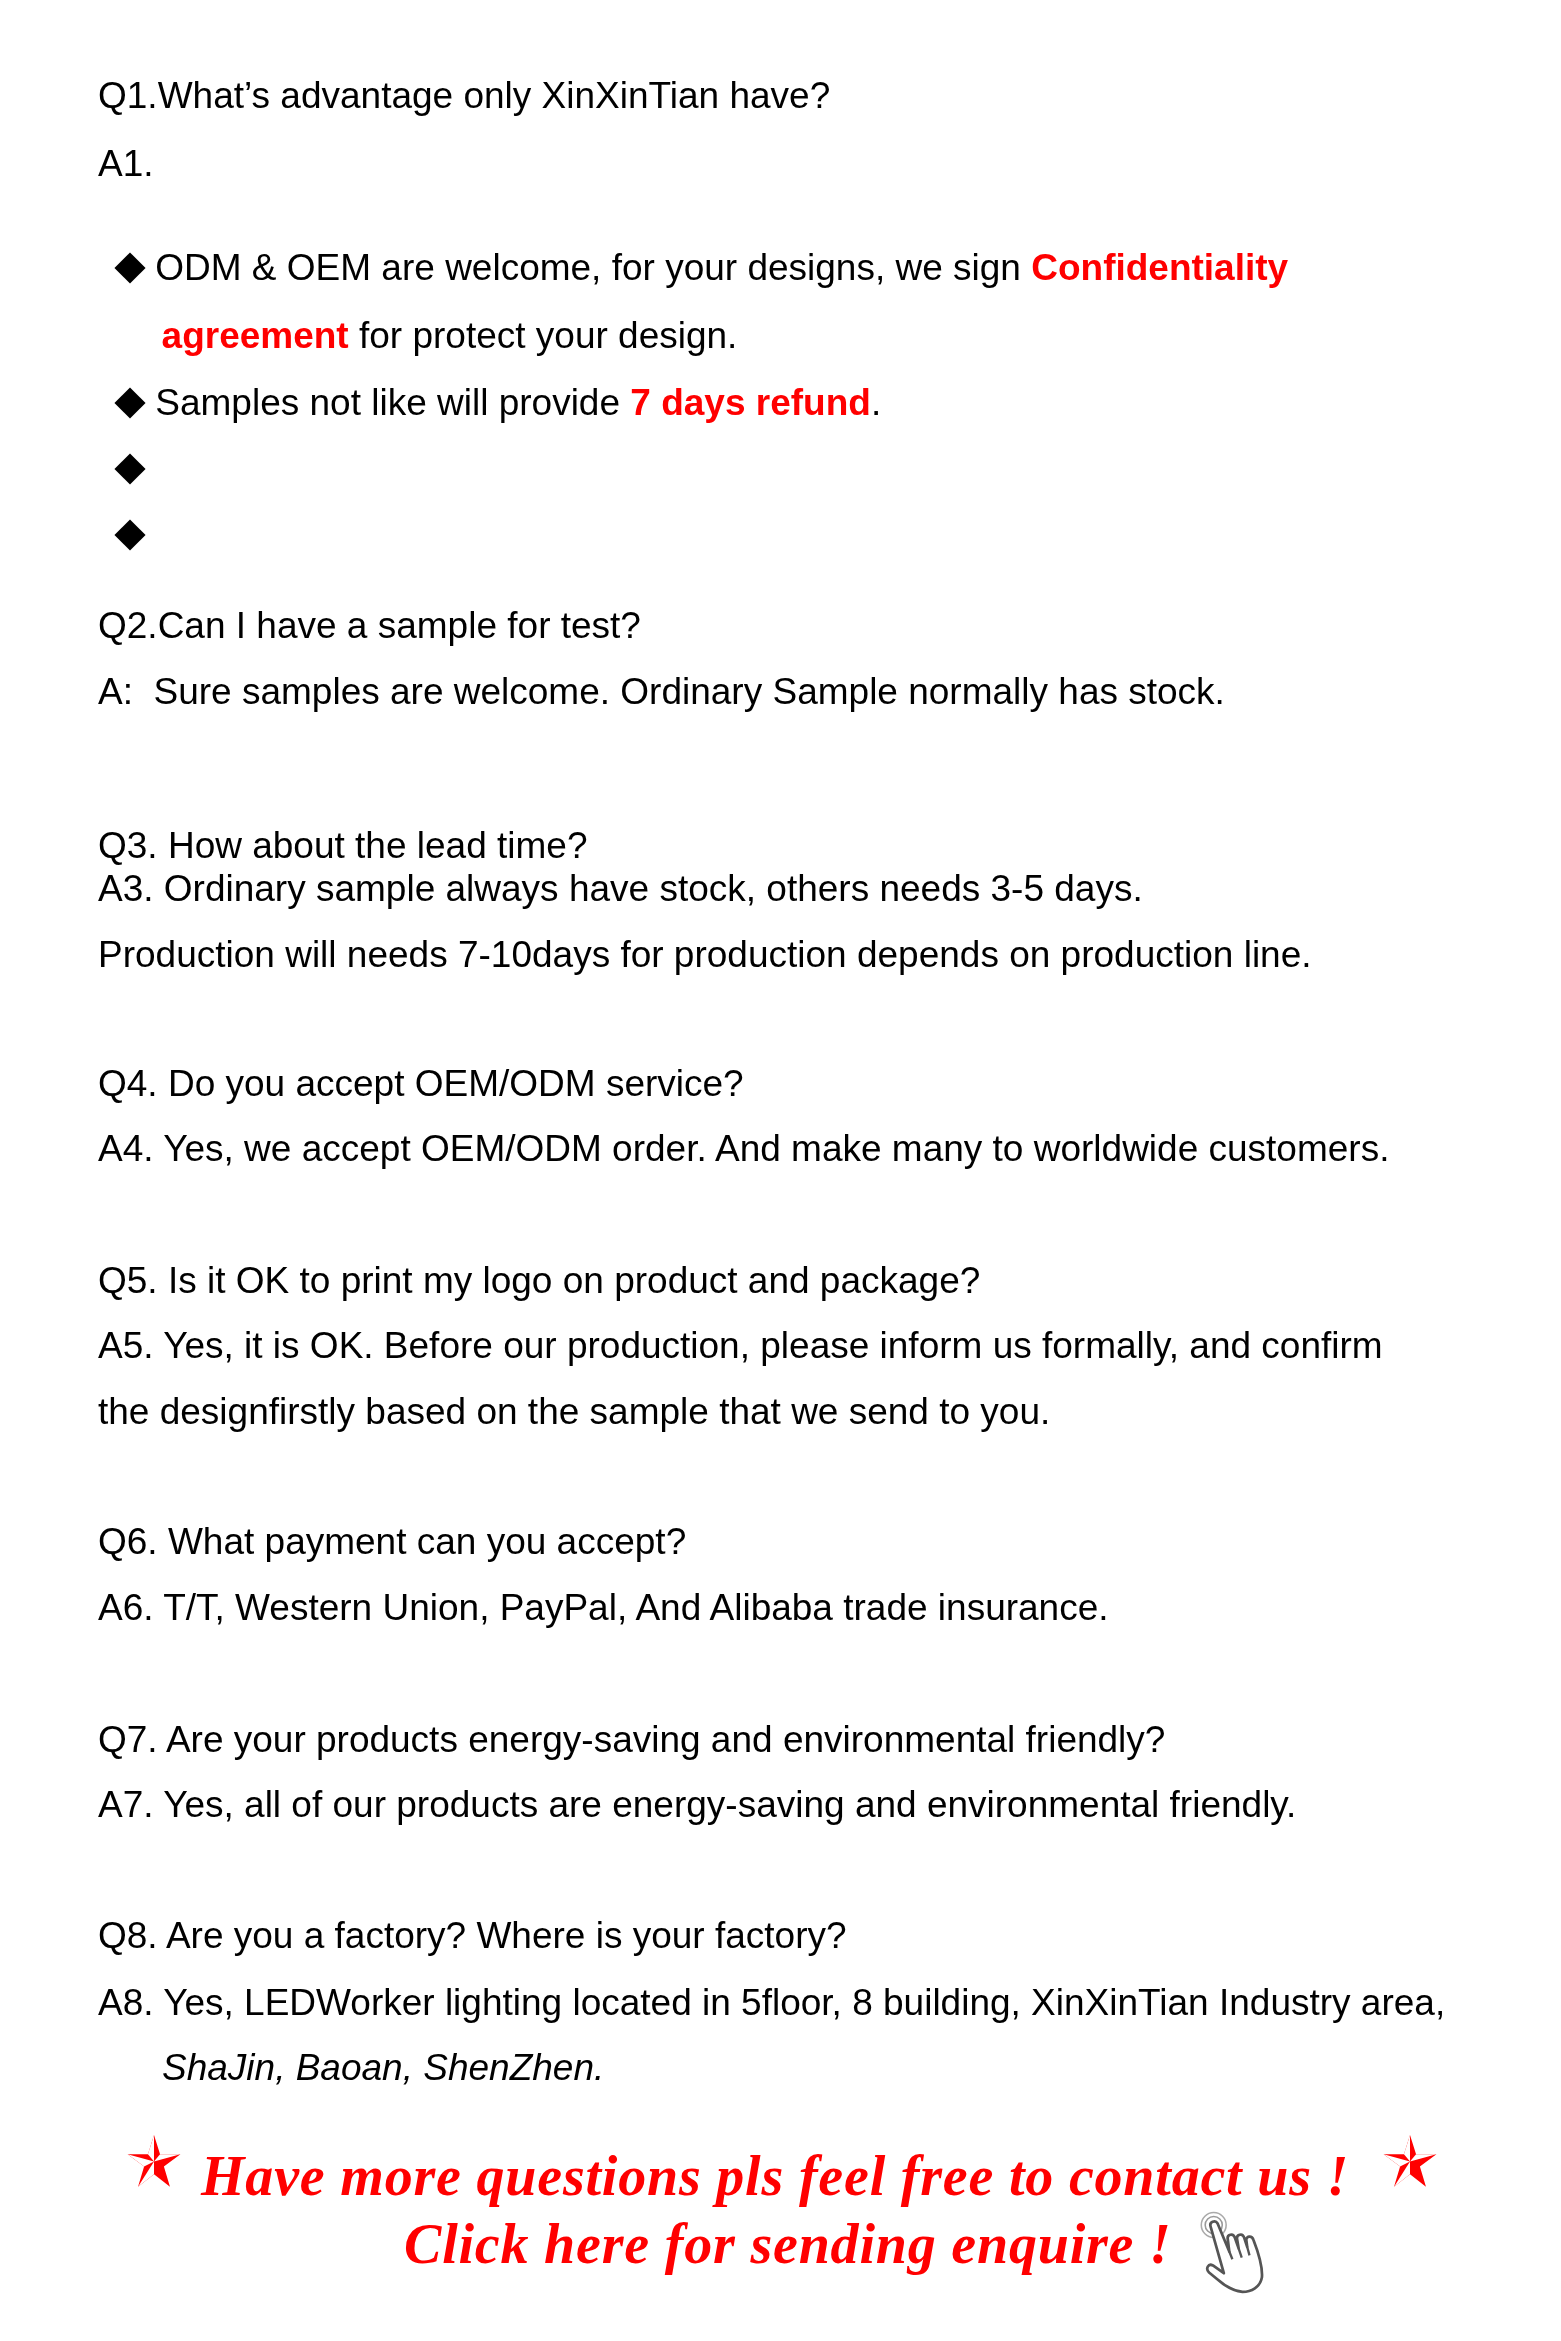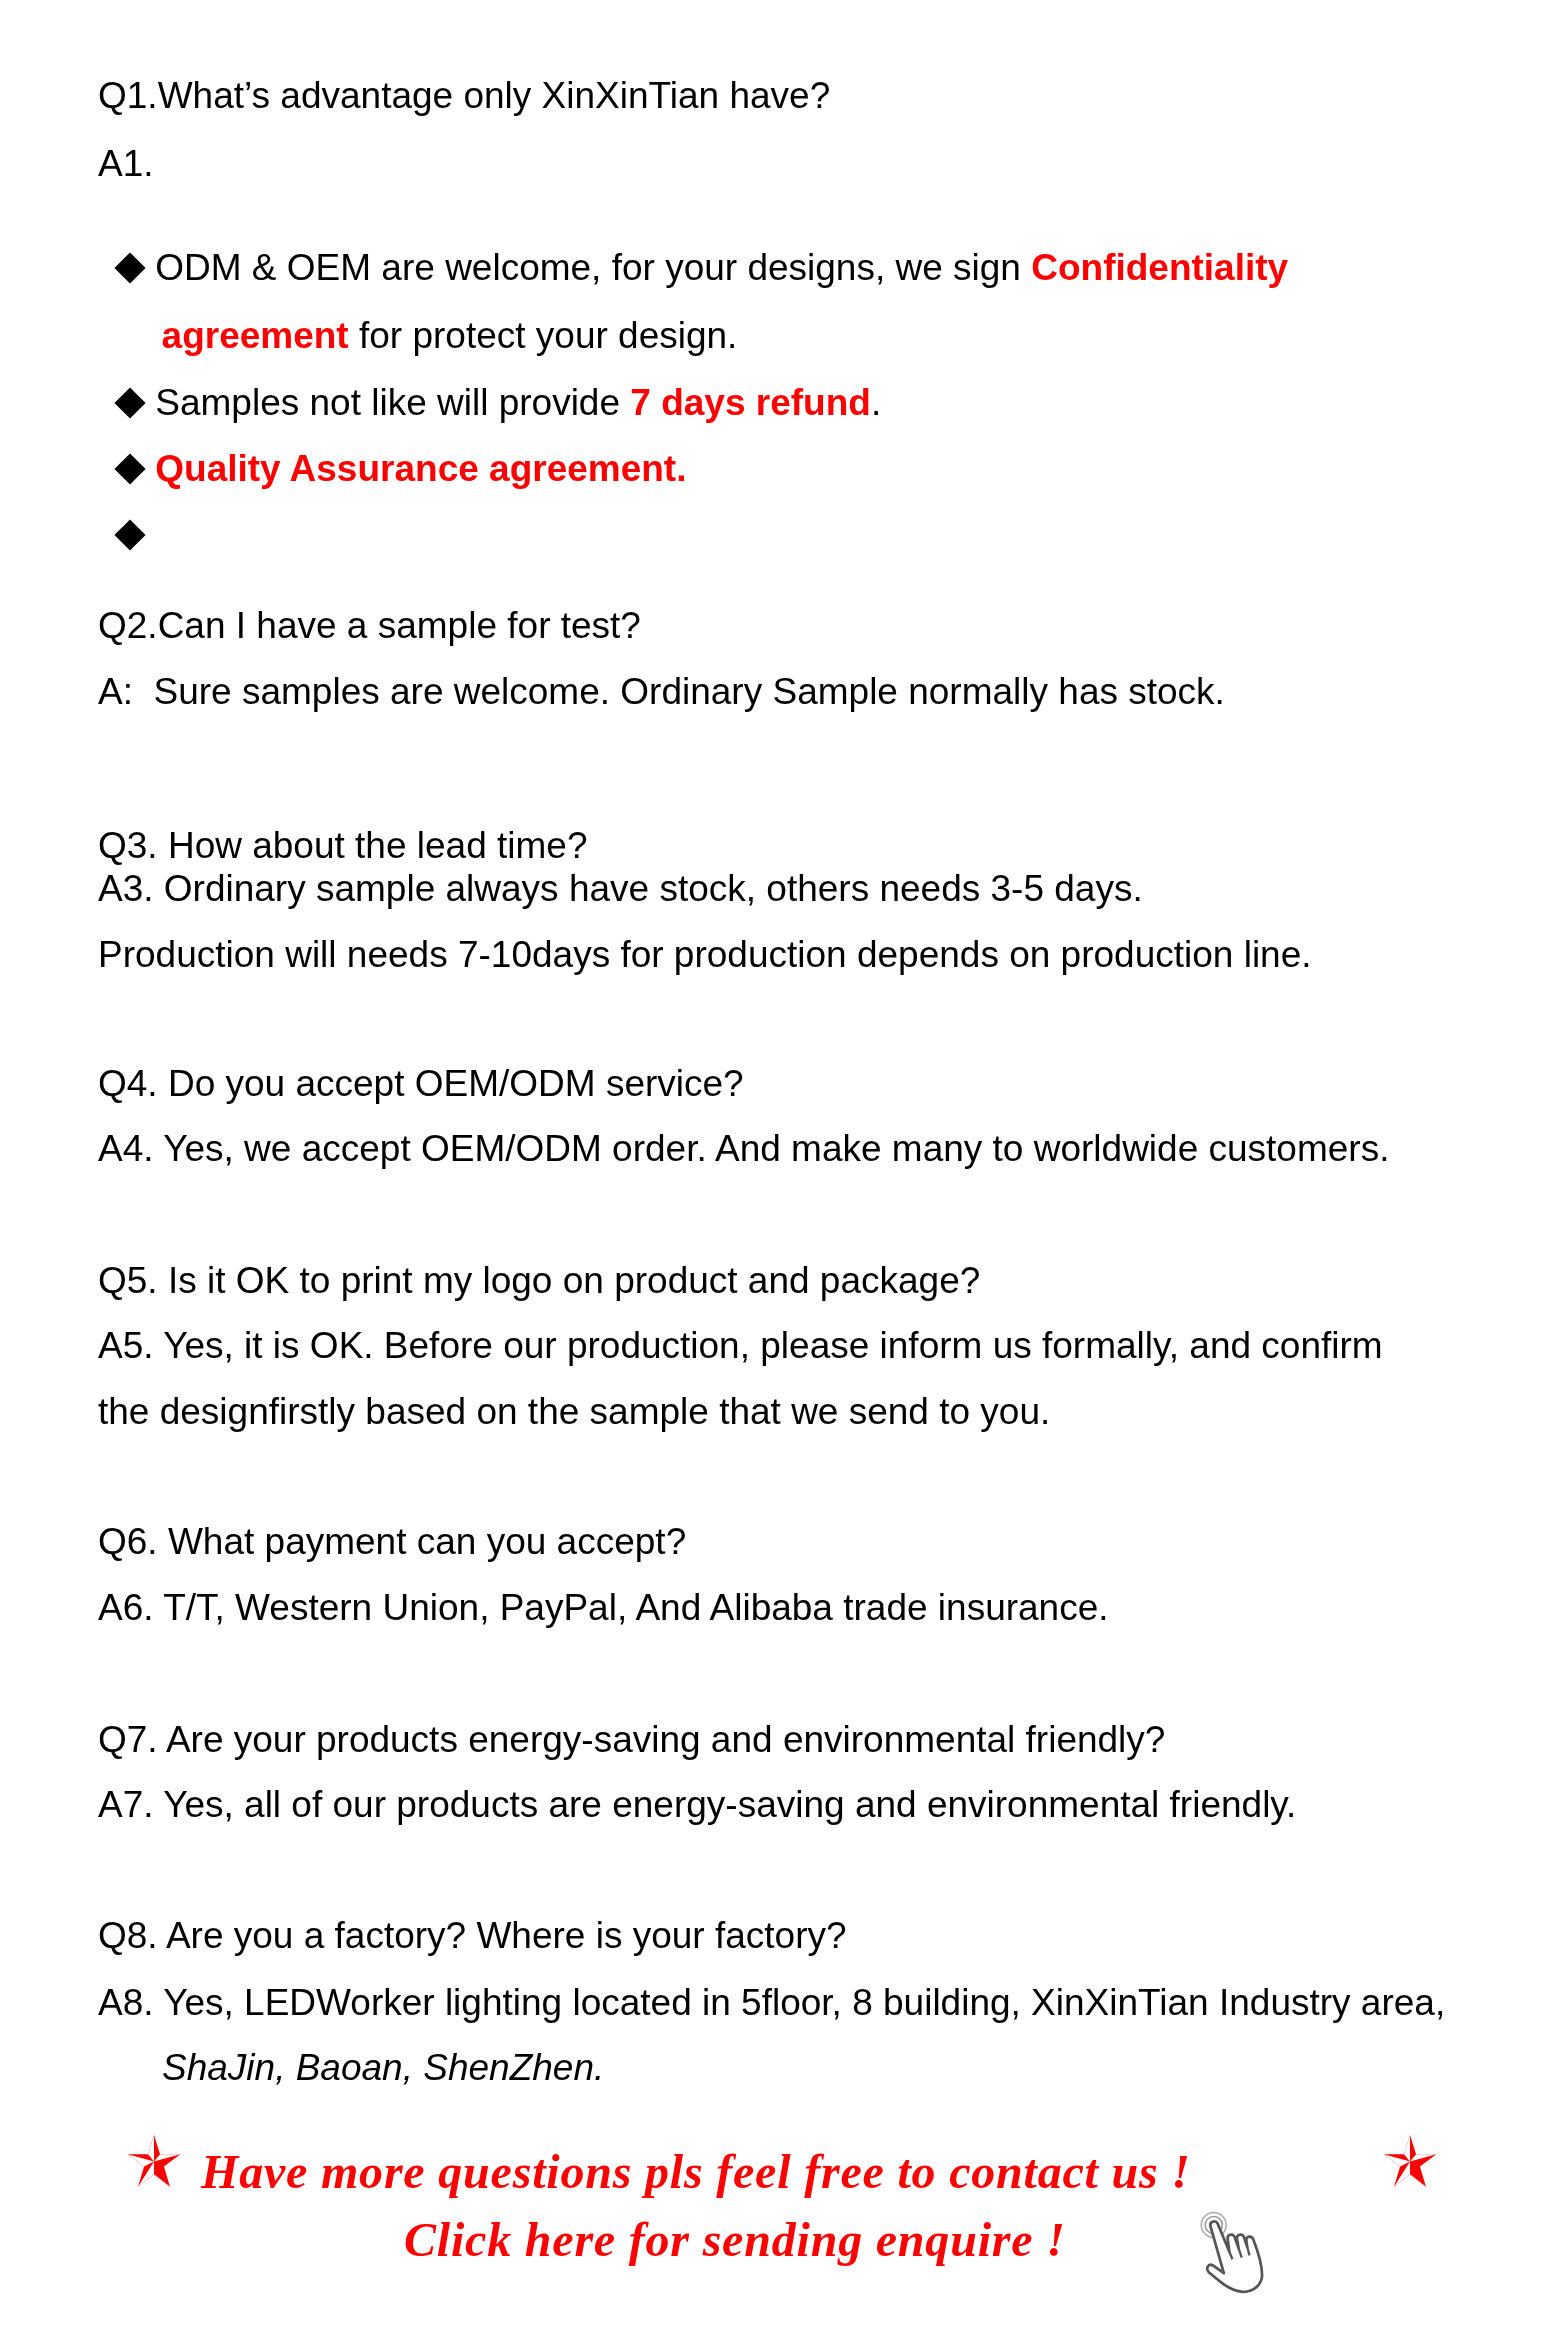--- a/index.html
+++ b/index.html
@@ -24,21 +24,21 @@
     vertical-align: middle;
   }
   .indent1 { left: 141px; text-align: center; }
   .indent2 { left: 162px; font-style: italic; }
   .cta {
     position: absolute;
     font-family: "Liberation Serif", "DejaVu Serif", serif;
     font-weight: bold;
     font-style: italic;
     color: #ff0000;
-    font-size: 48px;
+    font-size: 56px;
     line-height: 1;
     white-space: pre;
     letter-spacing: 0.8px;
   }
   .star { position: absolute; }
   .hand { position: absolute; }
 </style>
 </head>
 <body>
 
@@ -48,21 +48,21 @@
 <div class="line bullet-row" style="top:212px">
   <span class="diamond"></span><span>ODM &amp; OEM are welcome, for your designs, we sign </span><span class="red-bold">Confidentiality</span>
 </div>
 <div class="line indent1" style="top:280px">
   <span class="red-bold">agreement</span><span> for protect your design.</span>
 </div>
 <div class="line bullet-row" style="top:347px">
   <span class="diamond"></span><span>Samples not like will provide </span><span class="red-bold">7 days refund</span><span>.</span>
 </div>
 <div class="line bullet-row" style="top:413px">
-  <span class="diamond"></span><span class="red-bold">Quality Assurance agreement.</span>
+  <span class="diamond"></span>
 </div>
 <div class="line bullet-row" style="top:479px">
   <span class="diamond"></span>
 </div>
 
 <div class="line" style="top:607px">Q2.Can I have a sample for test?</div>
 <div class="line" style="top:673px">A:  Sure samples are welcome. Ordinary Sample normally has stock.</div>
 
 <div class="line" style="top:827px">Q3. How about the lead time?</div>
 <div class="line" style="top:870px">A3. Ordinary sample always have stock, others needs 3-5 days.</div>

